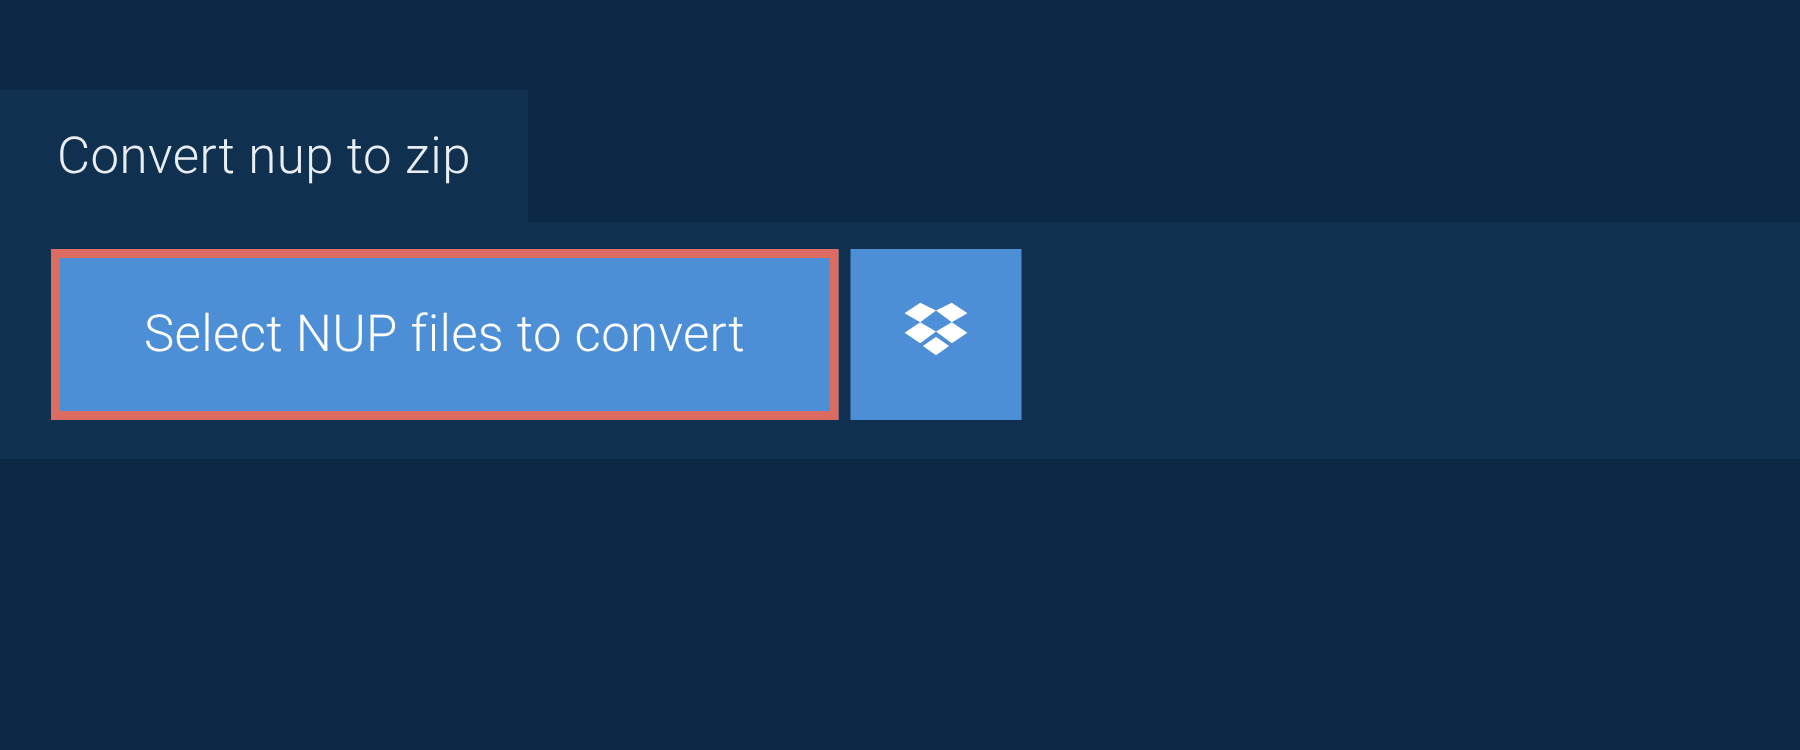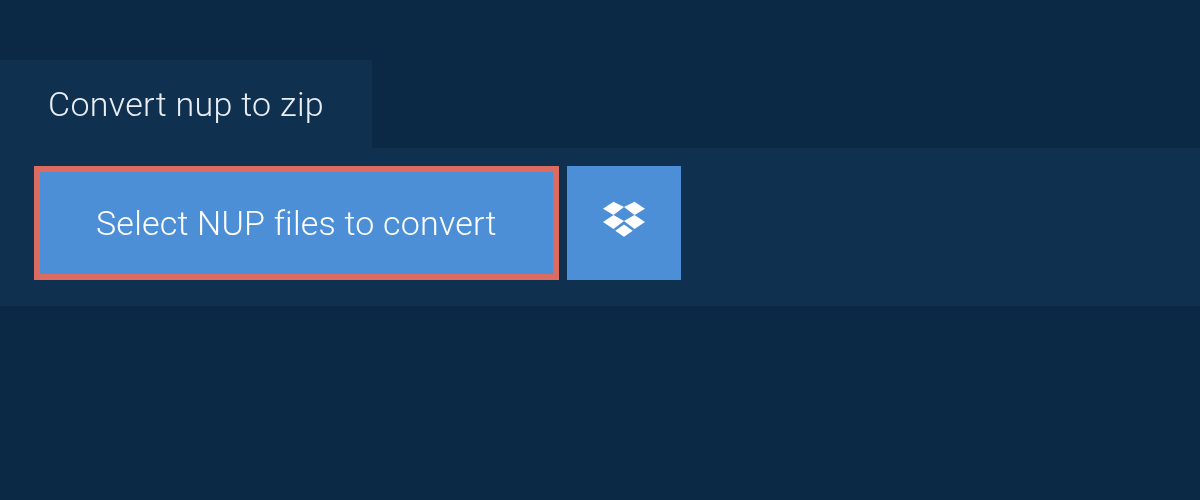--- a/index.html
+++ b/index.html
@@ -10,21 +10,21 @@
     body {
       width: 1200px;
       height: 500px;
       background: #0b2844;
       font-family: -apple-system, BlinkMacSystemFont, "Segoe UI", Roboto, Helvetica, Arial, sans-serif;
       overflow: hidden;
     }
     .tab-header {
       display: inline-block;
       background: #10304f;
-      padding: 24px 48px;
+      padding: 24px 38px;
       margin-top: 60px;
     }
     .tab-title {
       color: #e8eef4;
       font-size: 34px;
       font-weight: 300;
       letter-spacing: 0.3px;
     }
     .content-panel {
       background: #10304f;

